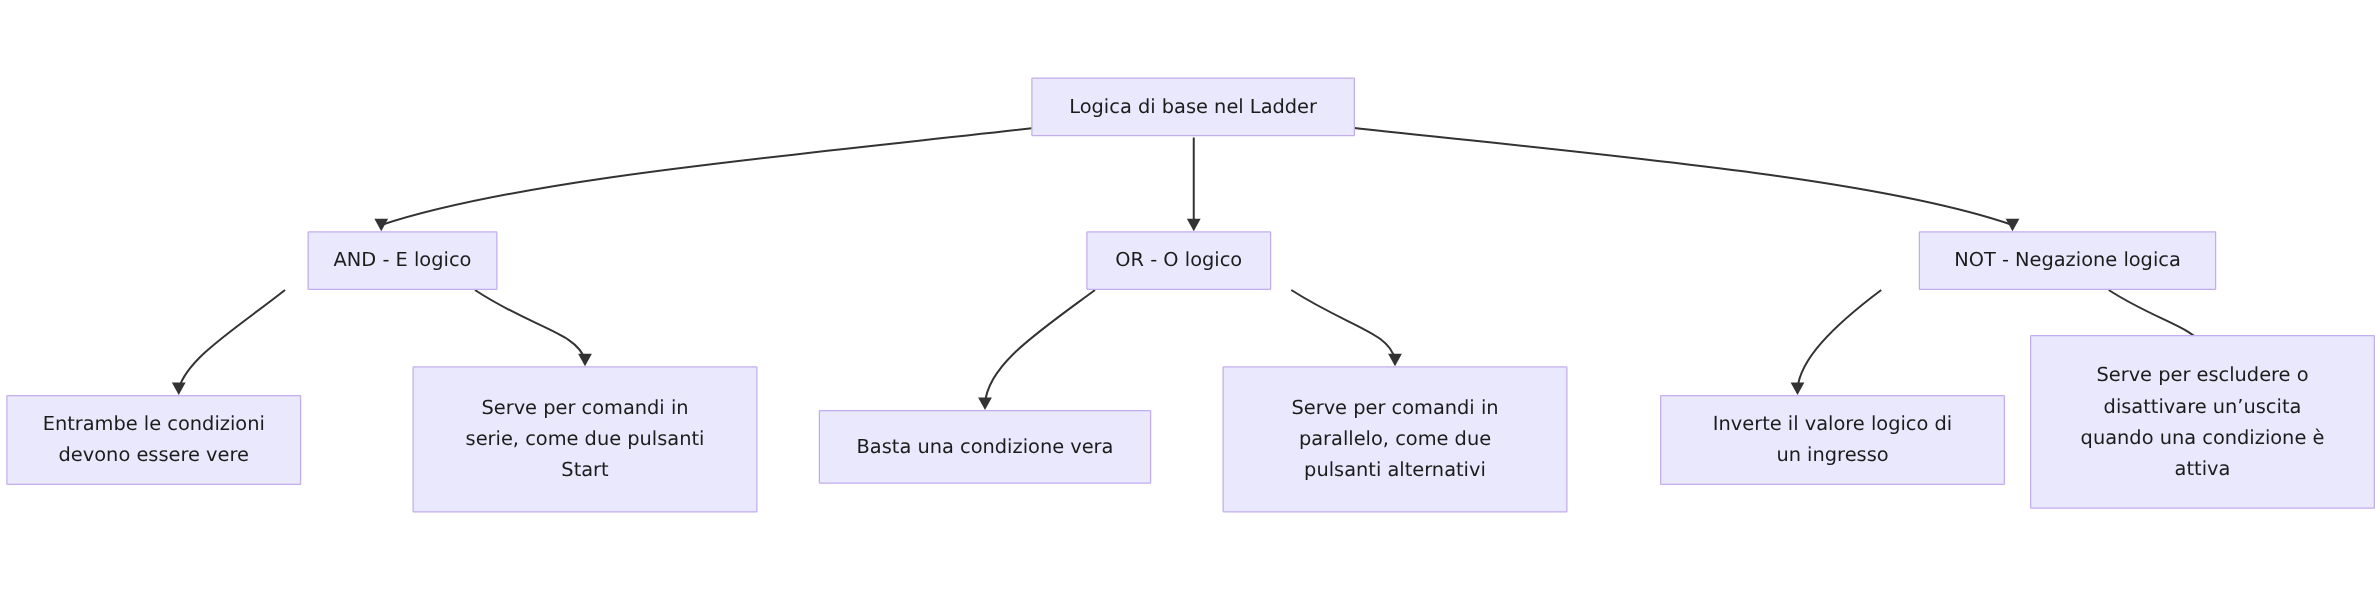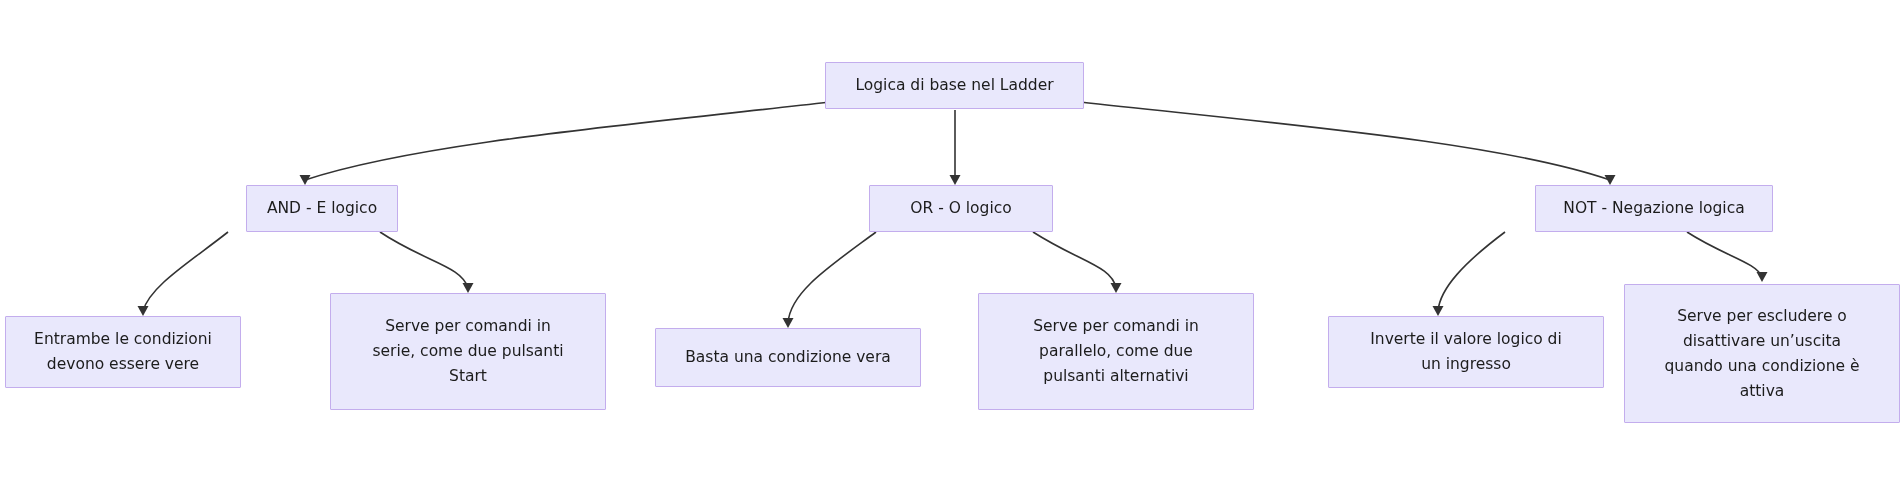--- a/index.html
+++ b/index.html
@@ -101,21 +101,21 @@
       </g>
     </svg>
 
   <div id="node-layer">
       <div class="node" style="left: 825px; top: 62px; width: 259px; height: 47px;">
         <span class="node-label">Logica di base nel Ladder</span>
       </div>
       <div class="node" style="left: 218px; top: 185px; width: 152px; height: 47px; margin-left: 28px;">
         <span class="node-label">AND - E logico</span>
       </div>
-      <div class="node" style="left: 869px; top: 185px; width: 184px; height: 47px;">
+      <div class="node" style="left: 869px; top: 185px; width: 148px; height: 47px;">
         <span class="node-label">OR - O logico</span>
       </div>
       <div class="node" style="left: 1535px; top: 185px; width: 238px; height: 47px;">
         <span class="node-label">NOT - Negazione logica</span>
       </div>
       <div class="node" style="left: 5px; top: 316px; width: 236px; height: 72px;">
         <span class="node-label">Entrambe le condizioni
 devono essere vere</span>
       </div>
       <div class="node" style="left: 330px; top: 293px; width: 276px; height: 117px;">
@@ -128,21 +128,21 @@
       </div>
       <div class="node" style="left: 978px; top: 293px; width: 276px; height: 117px;">
         <span class="node-label">Serve per comandi in
 parallelo, come due
 pulsanti alternativi</span>
       </div>
       <div class="node" style="left: 1300px; top: 316px; width: 276px; height: 72px; margin-left: 28px;">
         <span class="node-label">Inverte il valore logico di
 un ingresso</span>
       </div>
-      <div class="node" style="left: 1624px; top: 284px; width: 276px; height: 139px;">
+      <div class="node" style="left: 1624px; top: 268px; width: 276px; height: 139px;">
         <span class="node-label">Serve per escludere o
 disattivare un’uscita
 quando una condizione è
 attiva</span>
       </div>
     </div>
 
 </div>
 
 </body></html>

